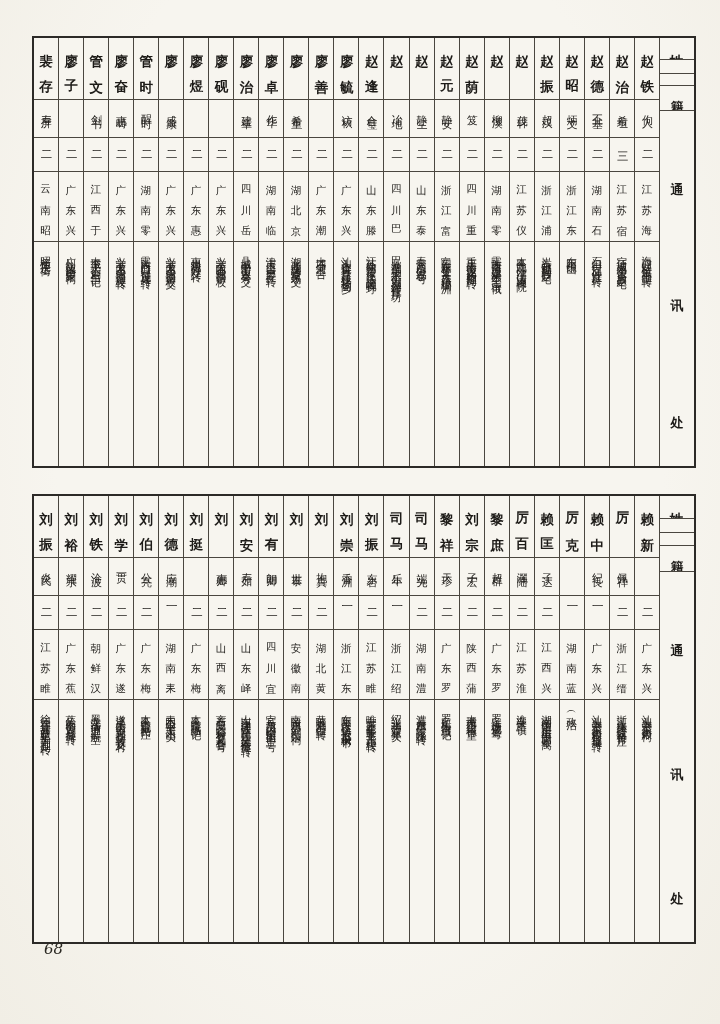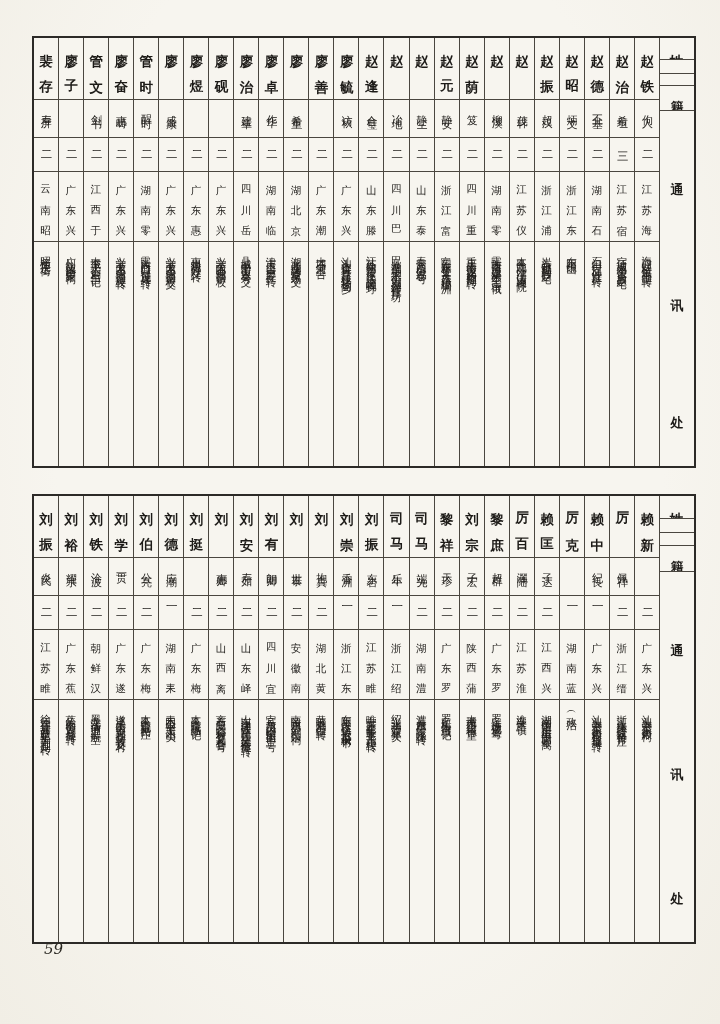--- a/index.html
+++ b/index.html
@@ -944,14 +944,14 @@
           <span class="vtext ">二〇</span>
         </div>
         <div class="cell c-native">
           <span class="vtext ">江苏睢宁</span>
         </div>
         <div class="cell c-addr">
           <span class="vtext topal">徐州宿迁县西耿车集刘宜则转</span>
         </div>
       </div>
     </section>
-  <div class="page-number">59</div>
+  <div class="page-number">68</div>
 </div>
 
 </body></html>

